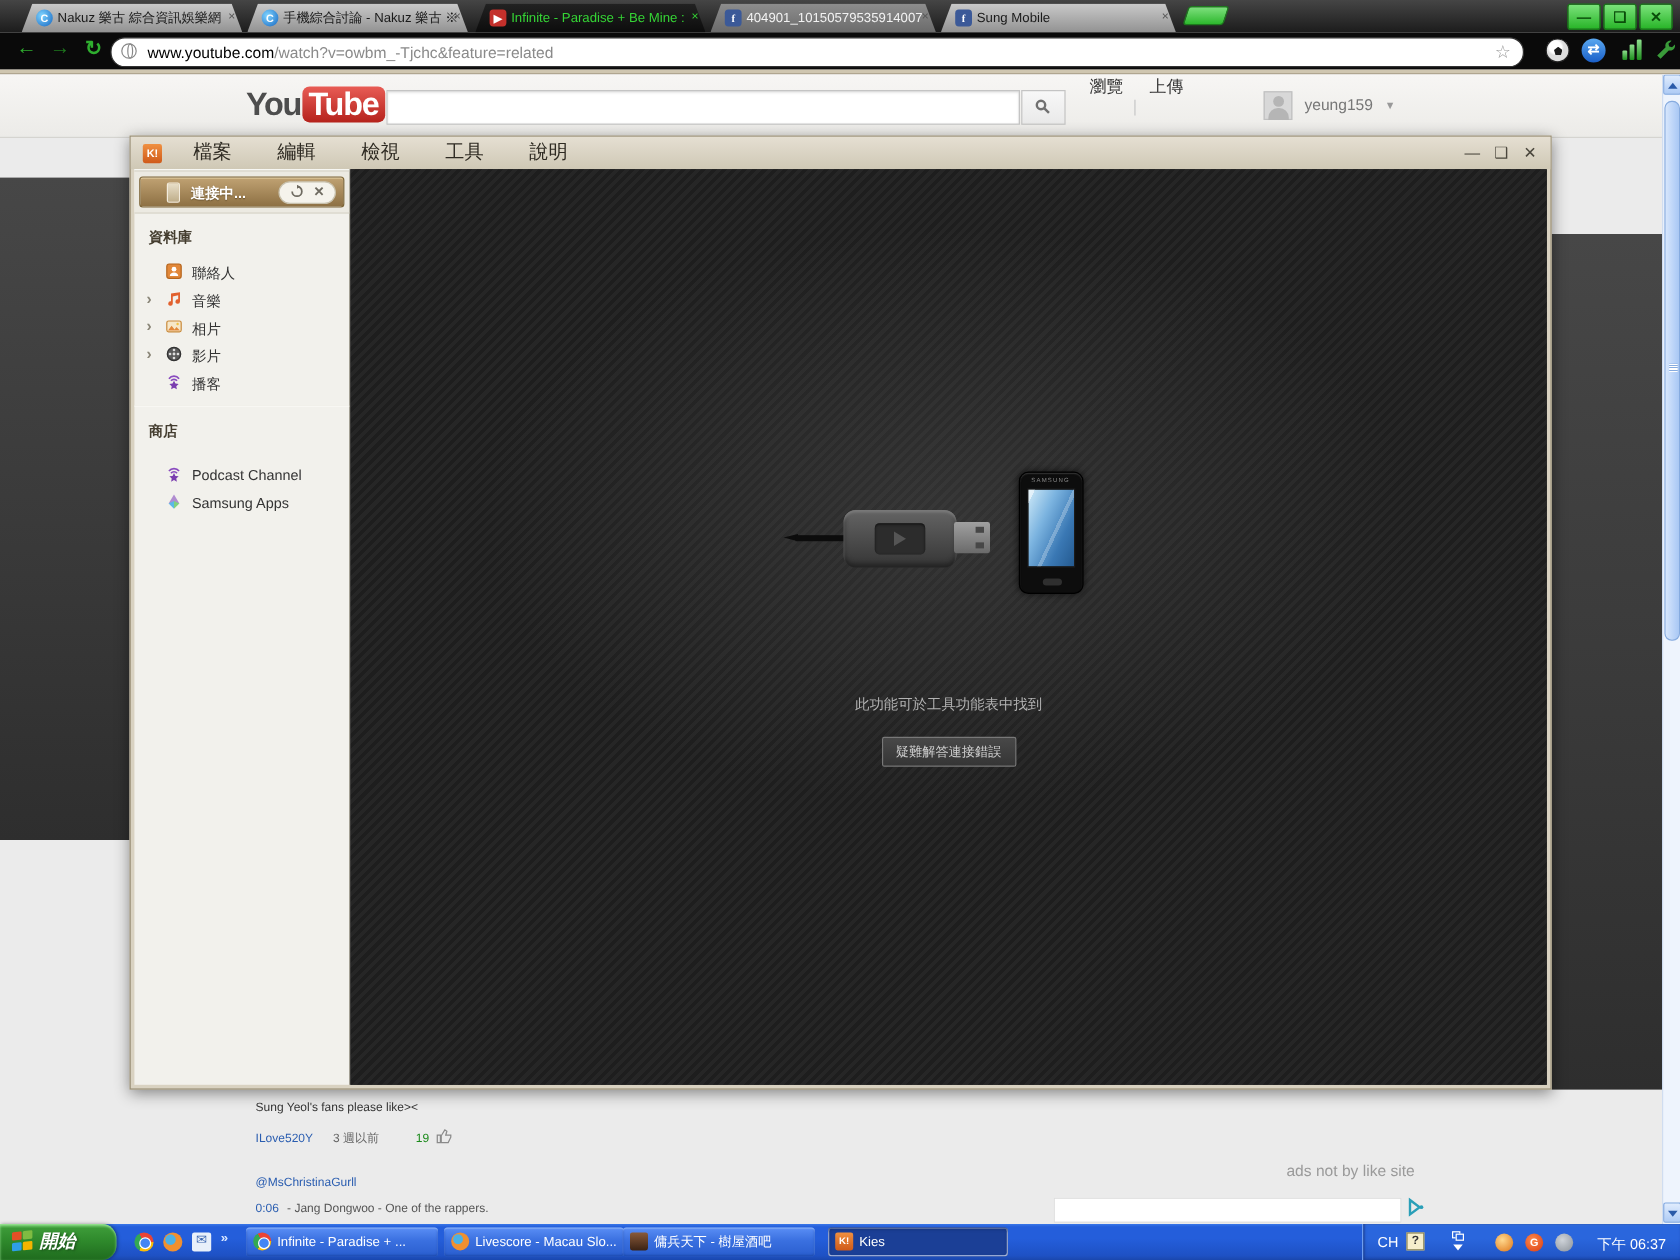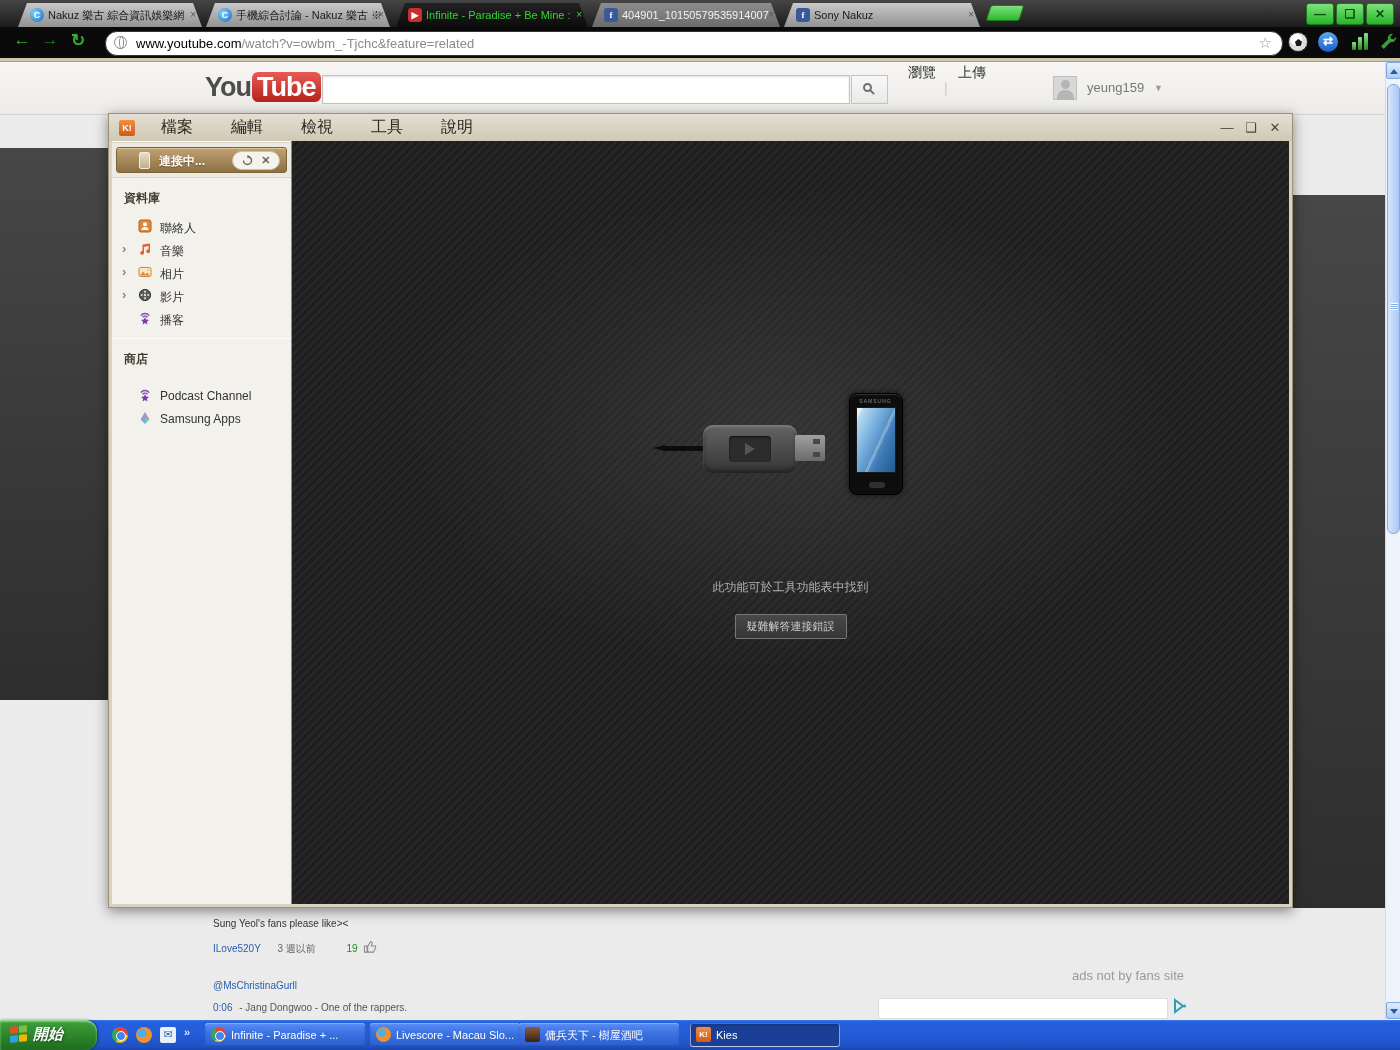--- a/index.html
+++ b/index.html
@@ -23,21 +23,21 @@
   .fav.youtube { background:#c4302b; }
   .fav.facebook { background:#3b5998; font-family:"Liberation Serif",serif; }
   #newtab { position:absolute; left:988px; top:5px; width:34px; height:16px; border-radius:3px;
     background:linear-gradient(#7ee07e,#2db82d); transform:skewX(-18deg); border:1px solid #1d7a1d; }
   .winbtn { position:absolute; top:3px; width:28px; height:22px; border-radius:3px;
     background:linear-gradient(#7be37b,#28b428); border:1px solid #187818; color:#0a4d0a;
     font-size:12px; font-weight:bold; text-align:center; line-height:20px; }
   #toolbar { position:absolute; left:0; top:27px; width:1400px; height:31px; background:#0a0a0a; }
   .navbtn { position:absolute; top:3px; font-size:17px; font-weight:bold; color:#2fae2f; width:24px; text-align:center; }
   .navbtn.dim { color:#1e7a1e; }
-  #addressbar { position:absolute; left:105px; top:4px; width:1178px; height:25px; background:#fff;
+  #addressbar { position:absolute; left:92px; top:4px; width:1178px; height:25px; background:#fff;
     border-radius:12px; border:1px solid #333; }
   #addressbar .globe { position:absolute; left:8px; top:4px; width:13px; height:13px; border-radius:50%;
     border:1.5px solid #888; }
   #addressbar .globe::after { content:""; position:absolute; left:4px; top:-1px; width:3px; height:11px;
     border:1px solid #888; border-radius:50%; }
   #urltext { position:absolute; left:30px; top:4px; font-size:13px; color:#000; white-space:nowrap; }
   #urltext .path { color:#8a8a8a; }
   #star { position:absolute; right:10px; top:2px; color:#9a9a9a; font-size:15px; }
   .tbicon { position:absolute; top:5px; width:20px; height:20px; }
   .ball { border-radius:50%; background:radial-gradient(circle at 40% 35%, #fff 0 5px, #ddd 7px),#eee;
@@ -214,21 +214,21 @@
     <span>Infinite - Paradise + Be Mine :</span>
     <span class="tclose">×</span>
   </div>
   <div class="tab dark" style="left:592px;width:188px;">
     <span class="fav facebook">f</span>
     <span>404901_10150579535914007</span>
     <span class="tclose">×</span>
   </div>
   <div class="tab" style="left:784px;width:196px;">
     <span class="fav facebook">f</span>
-    <span>Sony Nakuz</span>
+    <span>Sung Mobile</span>
     <span class="tclose">×</span>
   </div>
   <div id="newtab"></div>
   <div class="winbtn" style="left:1306px;">—</div>
   <div class="winbtn" style="left:1336px;">❑</div>
   <div class="winbtn" style="left:1366px;">✕</div>
 </div>
 
 <div id="toolbar">
   <div class="navbtn" style="left:10px;">←</div>
@@ -287,21 +287,21 @@
         </svg></span>
   </div>
   <div class="cmt" style="left:213px;top:918px;">
     <span class="clink">@MsChristinaGurll</span>
   </div>
   <div class="cmt" style="left:213px;top:940px;color:#555;">
     <span class="clink">0:06</span>
     <span style="margin-left:4px;">- Jang Dongwoo - One of the rappers.</span>
   </div>
 
-  <div id="adlabel">ads not by fans site</div>
+  <div id="adlabel">ads not by like site</div>
   <div id="adbox"></div>
   <div id="adchoices">
     <svg width="16" height="16" viewBox="0 0 16 16">
         <path d="M3 2l8 6-8 6z" fill="none" stroke="#2a9fb8" stroke-width="2"></path>
         <circle cx="12.5" cy="8" r="1.6" fill="#2a9fb8"></circle>
       </svg>
   </div>
 
   <div id="vscroll">
     <div class="sbtn up" style="top:0;">
@@ -459,13 +459,26 @@
   </div>
   <div class="taskbtn" style="left:519px;width:160px;">
     <span class="tbico game"></span>
     <span>傭兵天下 - 樹屋酒吧</span>
   </div>
   <div class="taskbtn pressed" style="left:690px;width:150px;">
     <span class="tbico kies">K!</span>
     <span>Kies</span>
   </div>
 
+  <div id="tray">
+    <span id="traylang">CH</span>
+    <span id="trayime">?</span>
+    <span id="traychev">
+      <span class="sq"></span>
+        <span class="sq sq2"></span>
+        <span class="dn"></span>
+    </span>
+    <span class="trayic" id="tray-msn" style="left:110px;"></span>
+    <span class="trayic" id="tray-g" style="left:135px;">G</span>
+    <span class="trayic" id="tray-spk" style="left:160px;"></span>
+    <span id="trayclock">下午 06:37</span>
+  </div>
 </div>
 
 </body></html>

